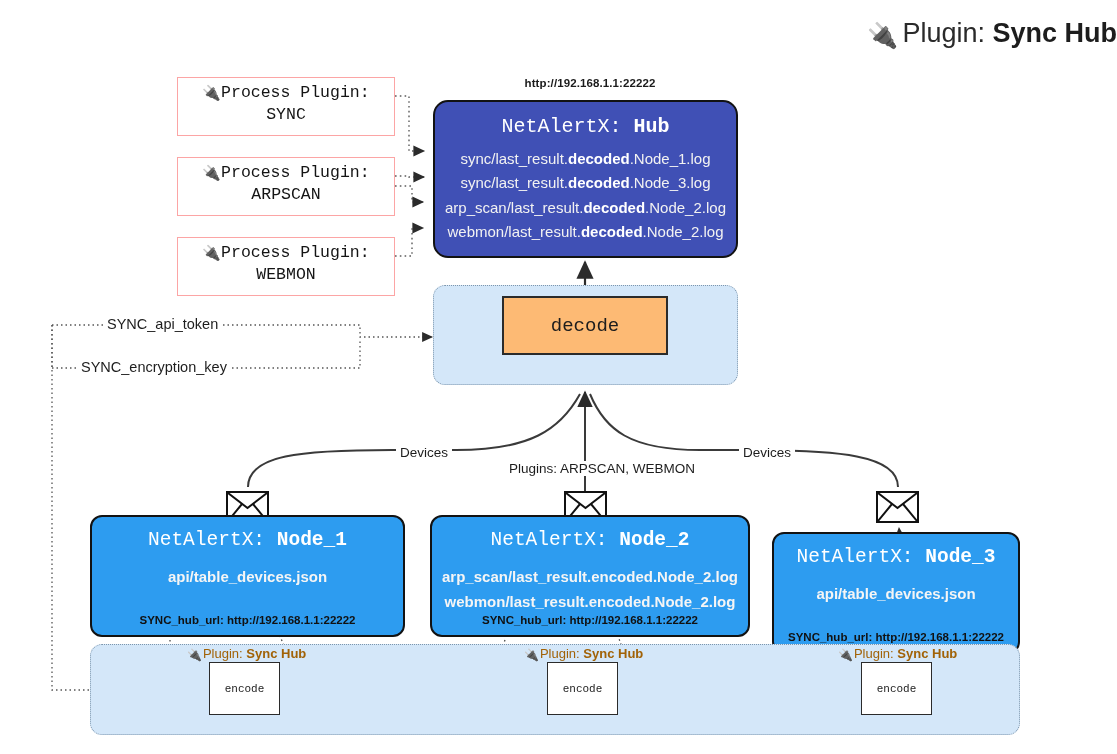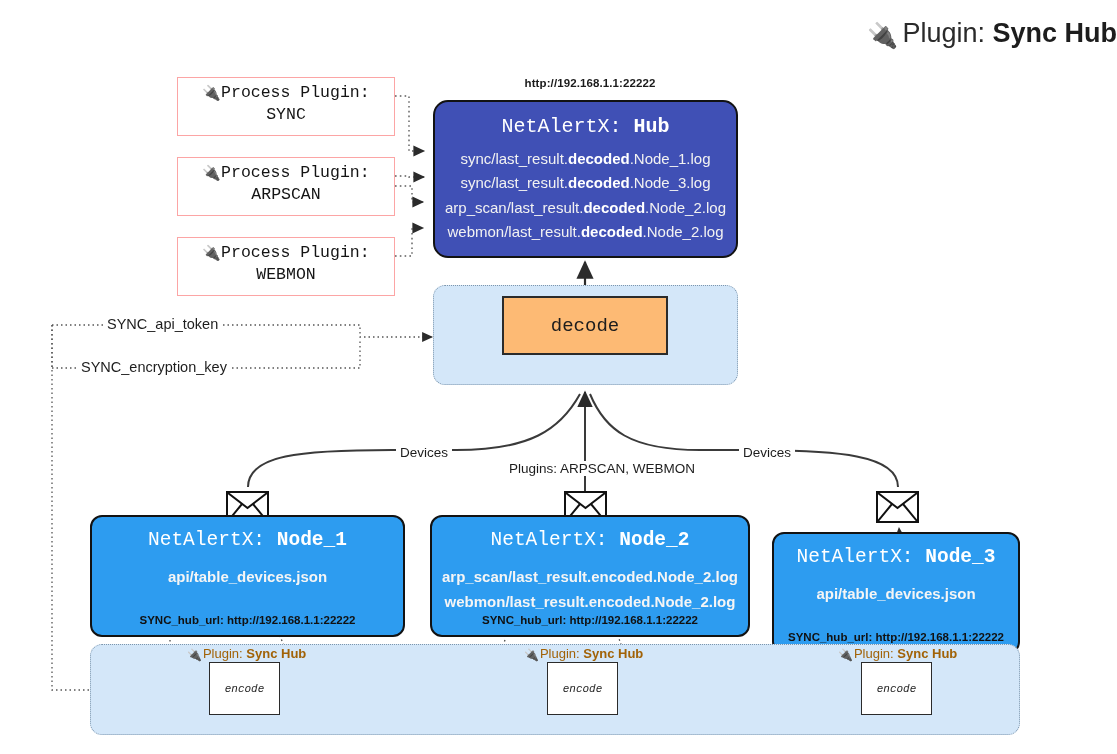--- a/index.html
+++ b/index.html
@@ -162,21 +162,21 @@
   .bplug-lbl b{font-weight:bold;}
   #bl1{left:187px;top:646px;}
   #bl2{left:524px;top:646px;}
   #bl3{left:838px;top:646px;}
 
   .encbox{
     position:absolute;width:71px;height:53px;
     background:#ffffff;border:1.8px solid #2b2b2b;box-sizing:border-box;
     display:flex;align-items:center;justify-content:center;
     font-family:"Liberation Mono", monospace;
-    font-size:11px;color:#1d1d1d;font-style:italic;
+    font-size:11px;color:#1d1d1d;
   }
   #enc1{left:209px;top:662px;}
   #enc2{left:547px;top:662px;}
   #enc3{left:861px;top:662px;}
 </style>
 </head>
 <body>
 
 <div id="stage">
 

